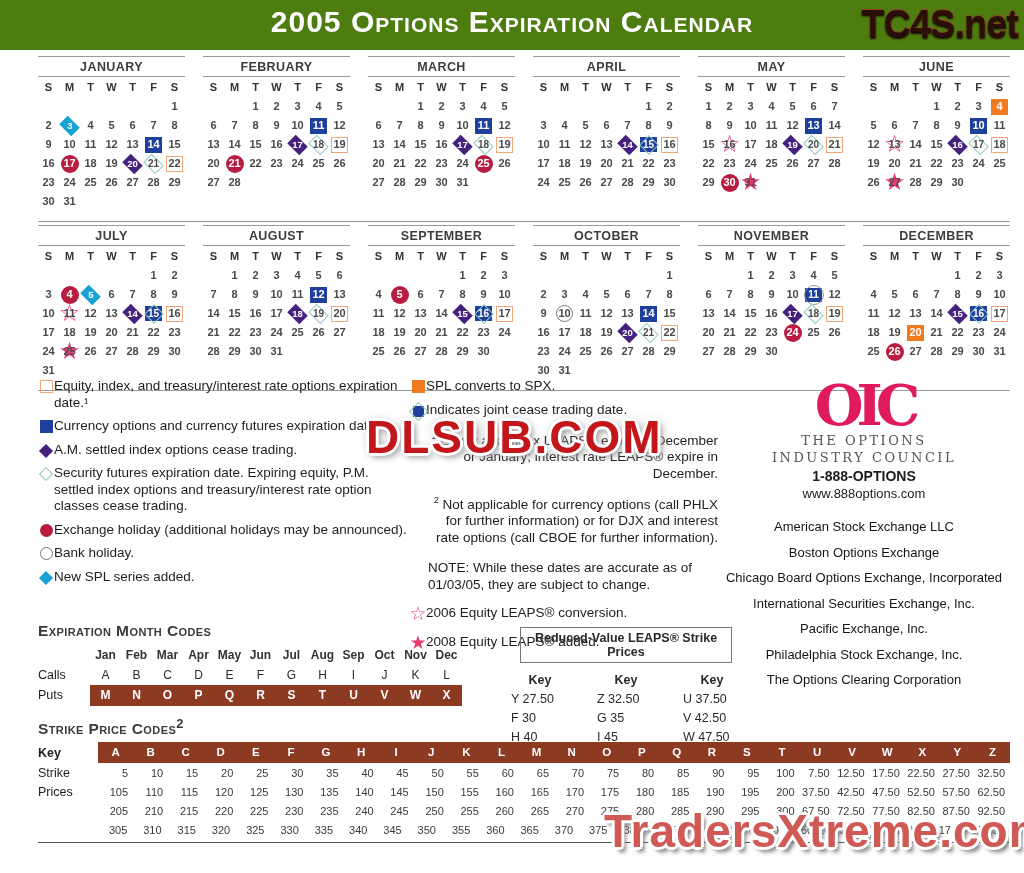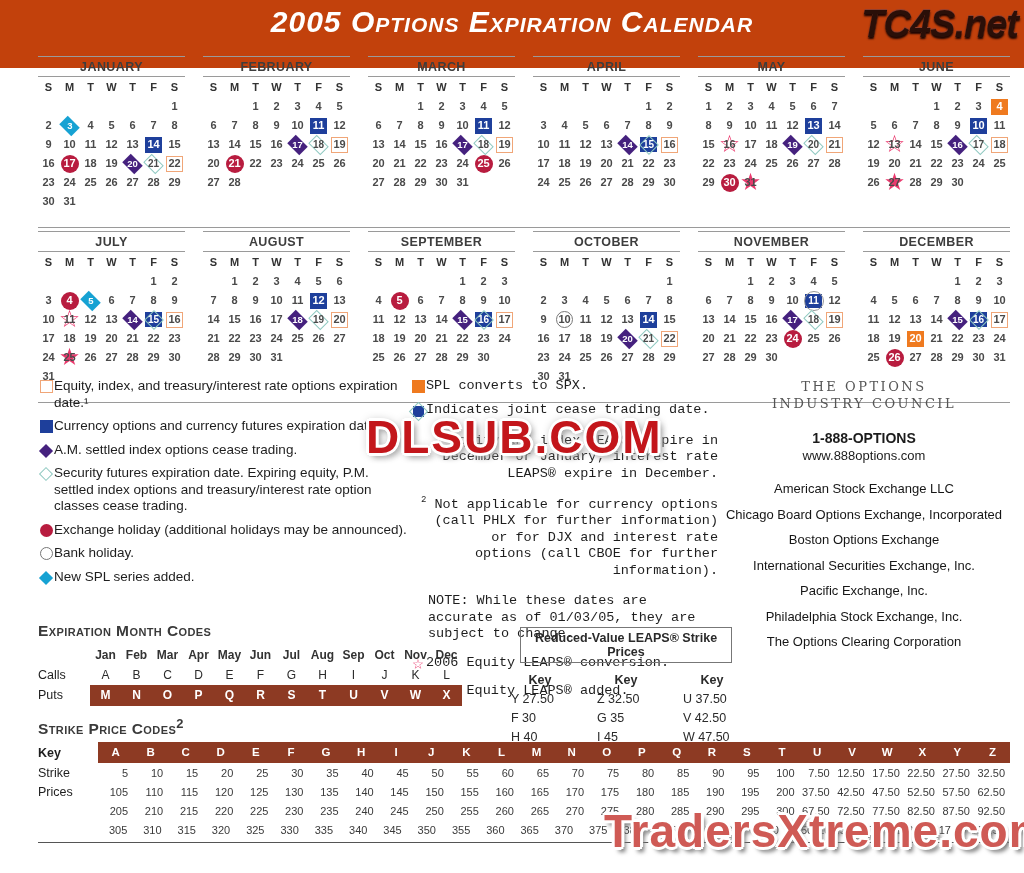--- a/index.html
+++ b/index.html
@@ -1,28 +1,28 @@
 <!DOCTYPE html>
 <html><head>
 <meta charset="utf-8">
 <style>
   * { margin:0; padding:0; box-sizing:border-box; }
   html,body { width:1024px; height:873px; }
   body { font-family:"Liberation Sans", sans-serif; background:#fff; position:relative; overflow:hidden; }
 
   
-  #header { position:absolute; top:0; left:0; width:1024px; height:68px; background:#c2410c;font-style:italic; }
+  #header { position:absolute; top:0; left:0; width:1024px; height:50px; background:#4d7c0f; }
   #title { position:absolute; top:5px; left:0; width:100%; text-align:center; color:#fff;
            font-size:30px; font-weight:bold; font-variant:small-caps; letter-spacing:1px; }
   #tc4s { position:absolute; top:3px; right:6px; font-size:38px; font-weight:bold; color:#2a0f08;
           letter-spacing:-1px; text-shadow:0 -1px 0 #93402f, 0 2px 2px #1a0503; }
 
   
   #cal { position:absolute; top:56px; left:38px; width:972px; }
-  .cal-row { display:grid; grid-template-columns:repeat(6,1fr); column-gap:18px; border-bottom:1px solid #9a9a9a; padding-bottom:16px; }
+  .cal-row { display:grid; grid-template-columns:repeat(6,1fr); column-gap:18px; border-bottom:1px solid #9a9a9a; padding-bottom:10px; }
   .cal-row + .cal-row { margin-top:3px; }
   .month-name { border-top:1px solid #9a9a9a; border-bottom:1px solid #9a9a9a; text-align:center;
                 font-weight:bold; font-size:12.5px; color:#3d3d3d; letter-spacing:.4px; padding:3px 0 2px; }
   .dow { display:grid; grid-template-columns:repeat(7,1fr); margin-top:4px; height:16px; }
   .dow span { text-align:center; font-weight:bold; font-size:11px; color:#333; }
   .days { display:grid; grid-template-columns:repeat(7,1fr); grid-auto-rows:19px; }
   .d { display:flex; align-items:center; justify-content:center; font-size:11px; font-weight:bold; color:#4a4a4a; position:relative; }
   .mk { position:relative; display:flex; align-items:center; justify-content:center; min-width:17px; height:16px; }
   .mk i { font-style:normal; font-size:11px; line-height:1; }
   .mk-currency { background:#1e3f9b; width:17px; height:16px; }           .mk-currency i { color:#fff; }
@@ -46,21 +46,21 @@
                      border-radius:50%; left:50%; top:50%; margin:-10px 0 0 -10px; }
   .mk-leaps2006::before, .mk-leaps2008::before { position:absolute; color:#ea3a6e; font-size:24px; line-height:1;
                      left:50%; top:50%; transform:translate(-50%,-54%); font-weight:400; }
   .mk-leaps2006::before { content:"☆"; }
   .mk-leaps2008::before { content:"★"; }
   .mk-leaps2006 i, .mk-leaps2008 i { position:relative; z-index:1; }
 
   
   #legend { position:absolute; top:378px; left:38px; width:972px; display:flex; }
   #legend-left  { width:372px; }
-  #legend-mid   { width:308px;font-family:Liberation Mono, monospace; }
+  #legend-mid   { width:308px; }
   #legend-right { width:292px; text-align:center; }
   .lg-item { display:flex; font-size:13.5px; color:#1e1e1e; margin-bottom:7px; line-height:16.5px; }
   .lg-icon-box { width:16px; flex:none; display:flex; justify-content:center; padding-top:2px; }
   .lgi { display:inline-block; }
   .lgi-equity  { width:13px; height:13px; border:1px solid #f0a678; }
   .lgi-currency{ width:13px; height:13px; background:#1e3f9b; }
   .lgi-am      { width:10px; height:10px; background:#45217e; transform:rotate(45deg); margin-top:2px; }
   .lgi-secfut  { width:10px; height:10px; border:1px solid #8fc9c1; transform:rotate(45deg); margin-top:2px; }
   .lgi-holiday { width:13px; height:13px; background:#b81c3f; border-radius:50%; }
   .lgi-bank    { width:13px; height:13px; border:1px solid #777; border-radius:50%; }
@@ -71,21 +71,21 @@
   .lg-star { font-size:19px; color:#ea3a6e; line-height:14px; }
   .fn { font-size:13.5px; color:#1e1e1e; line-height:16.5px; margin:10px 0 0 8px; padding-left:10px; text-indent:-10px;text-align:right; }
   .fn sup { font-size:9px; }
   .note { font-size:13.5px; color:#1e1e1e; line-height:16.5px; margin:14px 0 0 18px; }
   .lg-item.star-item { margin-top:12px; margin-bottom:4px; }
 
   
   #oic-logo { font-family:"DejaVu Serif", serif; font-size:56px; font-weight:bold; color:#df1a5d;
               letter-spacing:-7px; line-height:54px; }
   .oic-line { font-family:"DejaVu Serif", serif; font-size:13px; color:#555; letter-spacing:2.5px; line-height:17px; }
-  #oic-phone { font-size:14px; font-weight:bold; color:#1b1b1b; margin-top:18px; }
+  #oic-phone { font-size:14px; font-weight:bold; color:#1b1b1b; margin-top:2px; }
   #oic-web { font-size:13px; color:#1b1b1b; margin-top:2px; }
   #exchanges { margin-top:13px; }
   .exchange { font-size:13px; color:#161616; line-height:25.5px; white-space:nowrap; }
 
   
   #emc { position:absolute; top:622px; left:38px; width:440px; }
   .section-title { font-size:15.5px; font-weight:bold; font-variant:small-caps; color:#3a3a3a; letter-spacing:.4px; }
   .emc-row { display:flex; align-items:center; height:20px; }
   .emc-label { width:52px; font-size:12.5px; color:#1e1e1e; }
   .emc-cell { width:31px; text-align:center; font-size:12px; color:#2a2a2a; }
@@ -2243,28 +2243,29 @@
       <span>2006 Equity LEAPS® conversion.</span>
     </div>
     <div class="lg-item star-item">
       <span class="lg-icon-box">
           <span class="lg-star">★</span>
         </span>
       <span>2008 Equity LEAPS® added.</span>
     </div>
   </div>
   <div id="legend-right">
+    <div id="oic-logo">OIC</div>
     <div class="oic-line">THE OPTIONS</div>
     <div class="oic-line">INDUSTRY COUNCIL</div>
     <div id="oic-phone">1-888-OPTIONS</div>
     <div id="oic-web">www.888options.com</div>
     <div id="exchanges">
         <div class="exchange">American Stock Exchange LLC</div>
+        <div class="exchange">Boston Options Exchange</div>
         <div class="exchange">Chicago Board Options Exchange, Incorporated</div>
-        <div class="exchange">Boston Options Exchange</div>
         <div class="exchange">International Securities Exchange, Inc.</div>
         <div class="exchange">Pacific Exchange, Inc.</div>
         <div class="exchange">Philadelphia Stock Exchange, Inc.</div>
         <div class="exchange">The Options Clearing Corporation</div>
       </div>
   </div>
 </div>
 
 <div id="emc">
   <div class="section-title">Expiration Month Codes</div>

